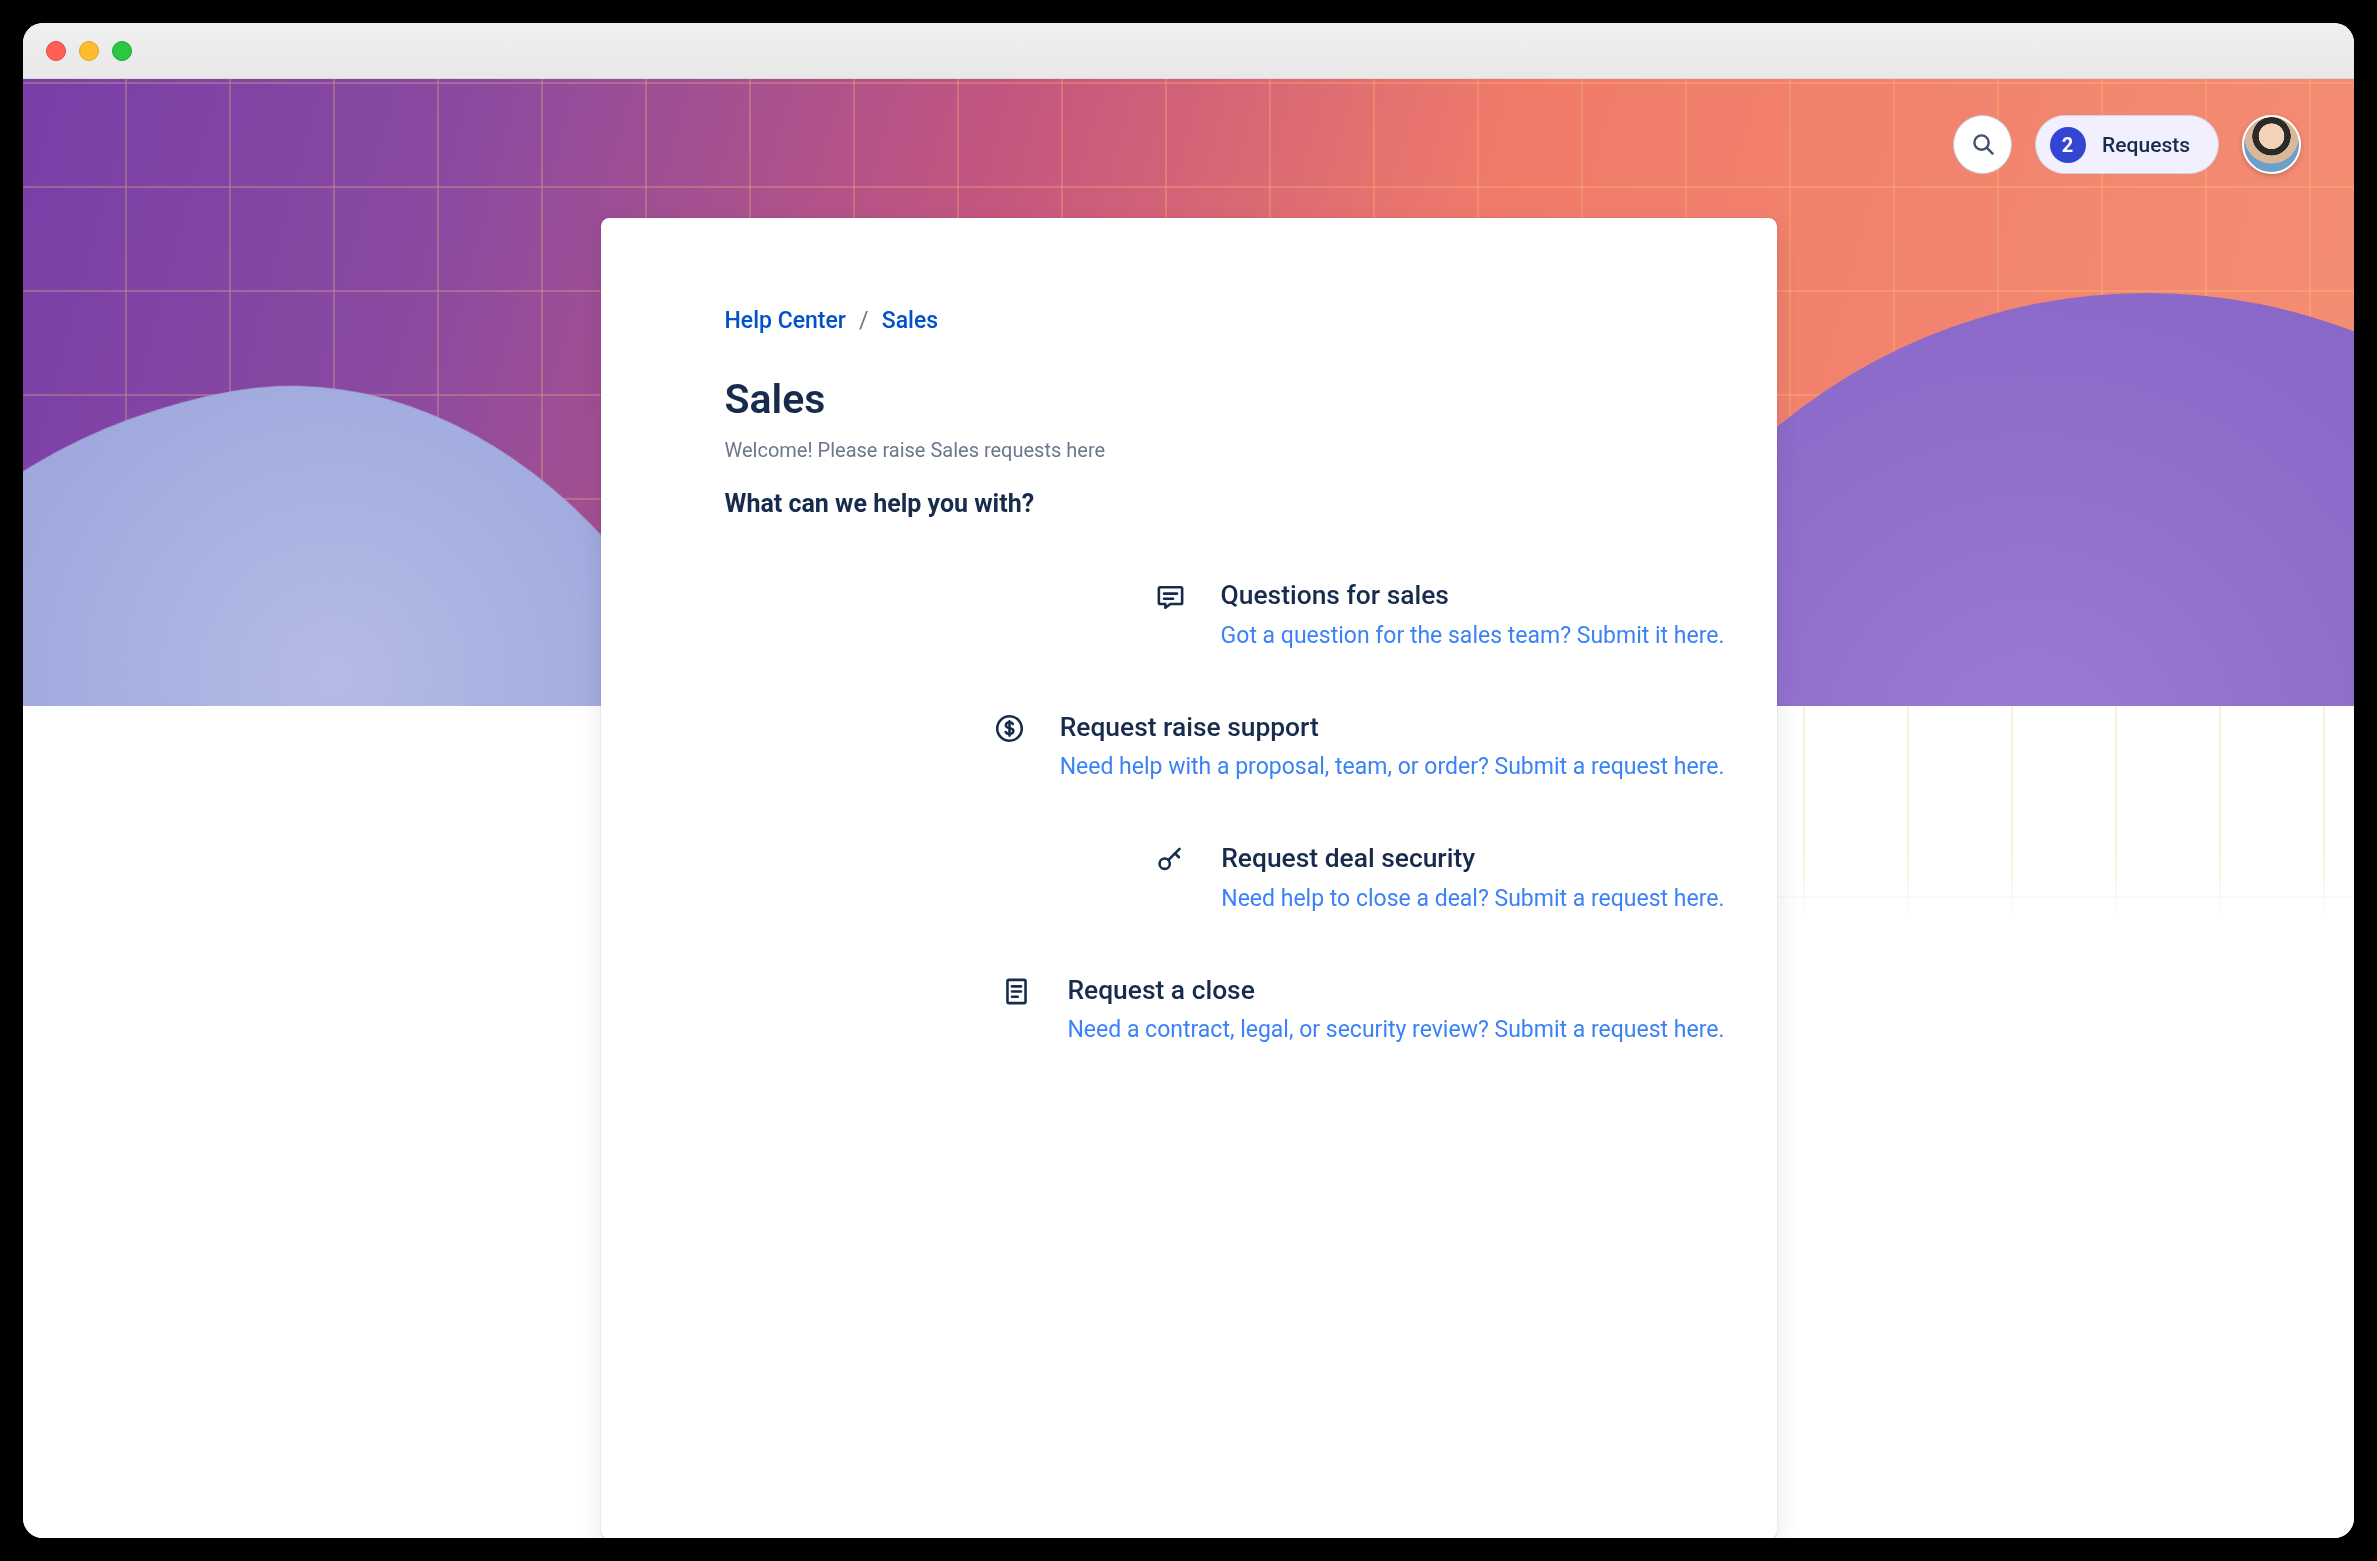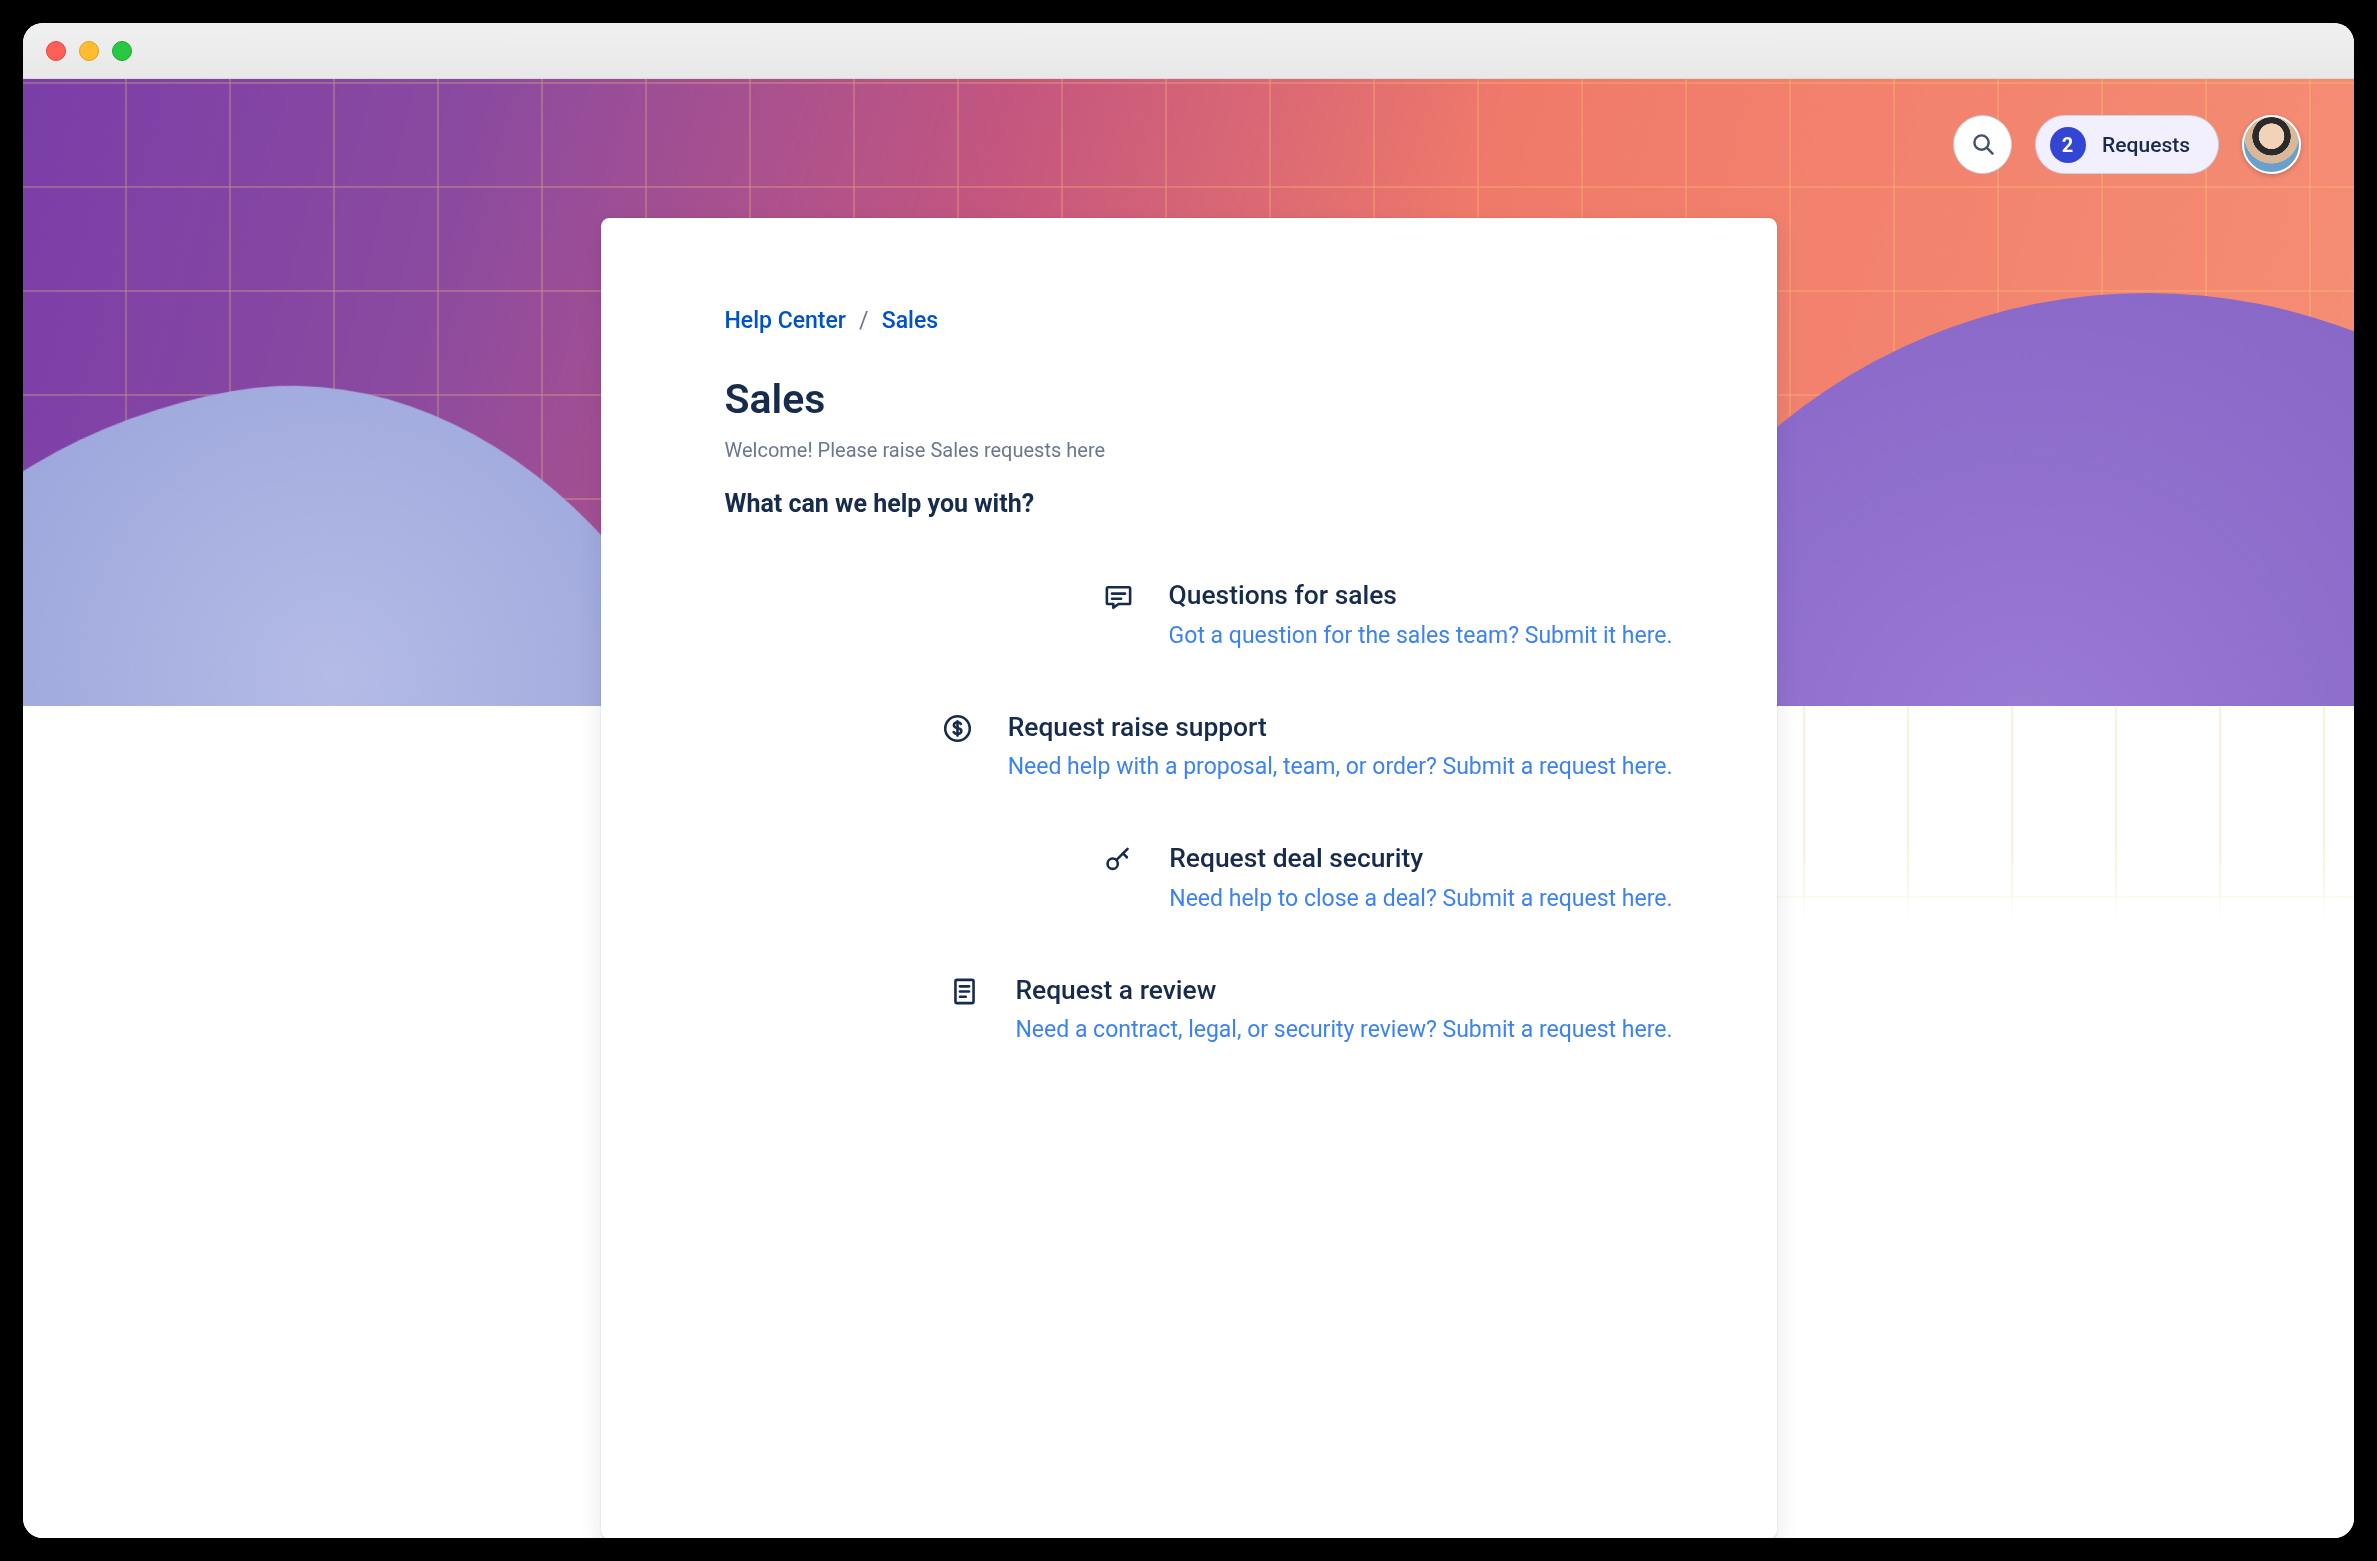--- a/index.html
+++ b/index.html
@@ -177,21 +177,21 @@
   .card {
     position: absolute;
     left: 50%;
     top: 139px; 
     transform: translateX(-50%);
     width: 1176px;
     min-height: 1321px;
     background: #ffffff;
     border-radius: 8.3px;
     box-shadow: 0 0.8px 1.7px rgba(9,30,66,0.18), 0 10px 23px rgba(9,30,66,0.10);
-    padding: 89px 104px 66px 124px;
+    padding: 89px 52px 66px 124px;
     z-index: 10;
   }
 
   .breadcrumb {
     display: flex;
     align-items: center;
     gap: 13.2px;
     font-size: 23px;
     color: #0052cc;
     font-weight: 500;
@@ -350,21 +350,21 @@
           <div class="option">
             <span class="icon-slot">
               <svg viewBox="0 0 24 24" width="31" height="31" fill="none" stroke="#172b4d" stroke-width="2" stroke-linecap="round" stroke-linejoin="round">
                 <rect x="5" y="3" width="14" height="18" rx="1.2"></rect>
                 <line x1="8.5" y1="8" x2="15.5" y2="8"></line>
                 <line x1="8.5" y1="12" x2="15.5" y2="12"></line>
                 <line x1="8.5" y1="16" x2="13" y2="16"></line>
               </svg>
             </span>
             <span class="text-slot">
-              <span class="option-title">Request a review</span>
+              <span class="option-title">Request a close</span>
               <span class="option-desc">Need a contract, legal, or security review? Submit a request here.</span>
             </span>
           </div>
 
         </div>
       </div>
     </div>
 
   </div>
 </div>

